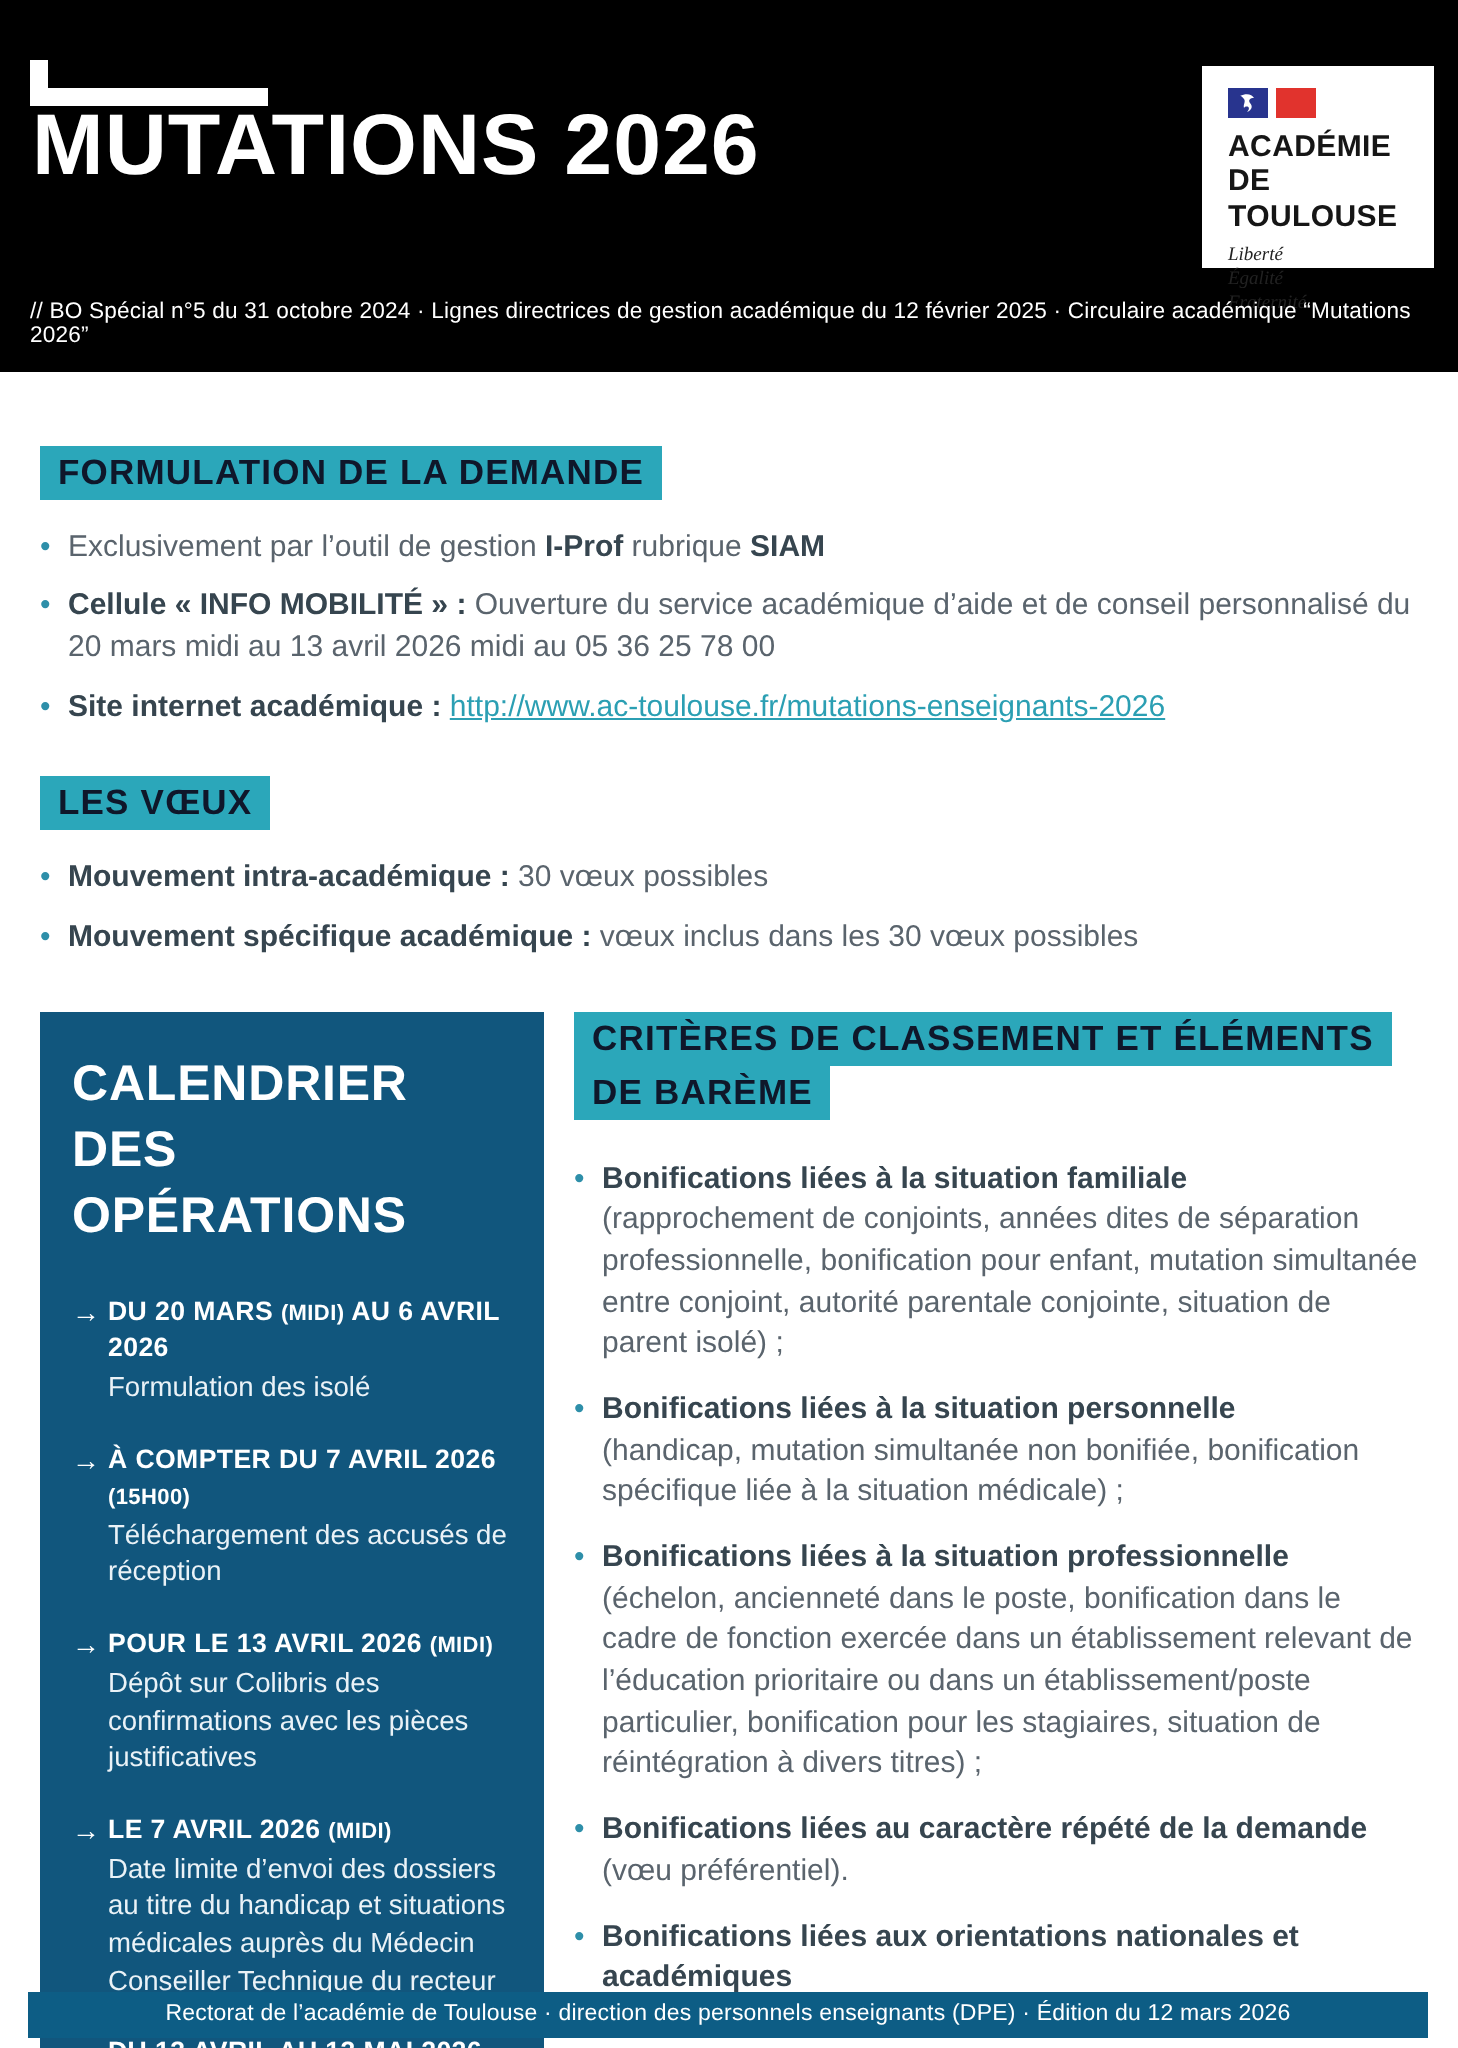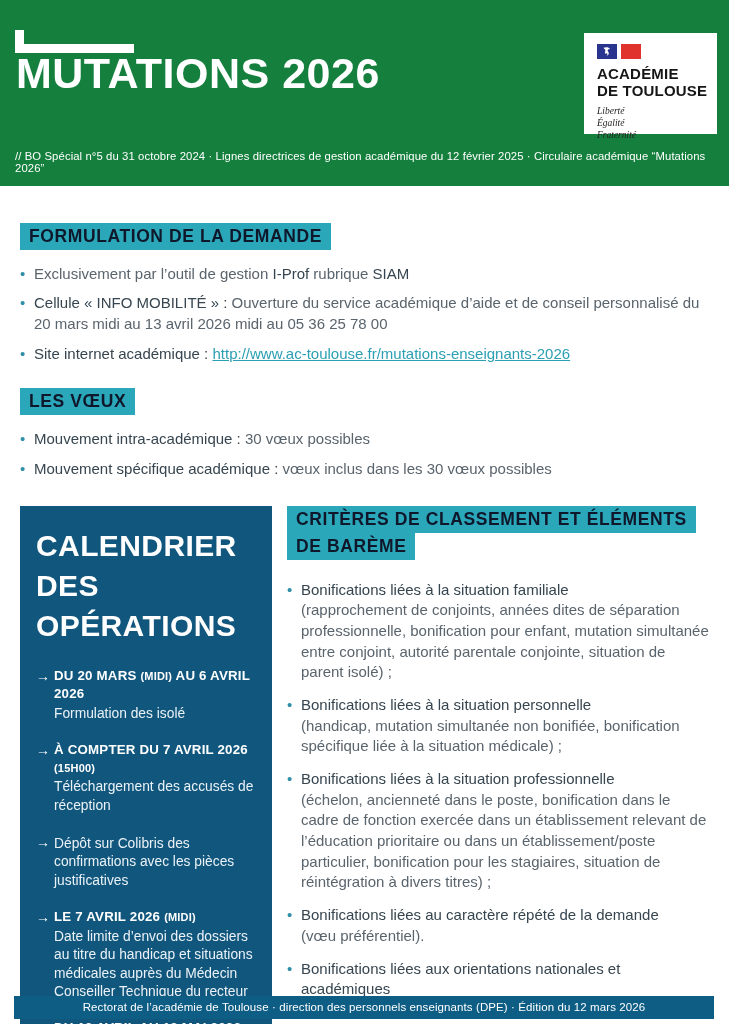--- a/index.html
+++ b/index.html
@@ -1,54 +1,54 @@
 <!DOCTYPE html>
 <html><head>
 <meta charset="utf-8">
 <style>
   html,body{margin:0;padding:0;background:#e8e8e8;}
   .page{position:relative;width:729px;height:1024px;background:#ffffff;overflow:hidden;
         font-family:"Liberation Sans","DejaVu Sans",sans-serif;color:#5a646d;}
 
   
-  .hdr{position:relative;height:186px;background:#15803d;color:#fff;}
+  .hdr{position:relative;height:186px;background:#000000;color:#fff;}
   .corner-mark{position:absolute;left:15px;top:30px;width:110px;height:14px;
                border-left:9px solid #fff;border-bottom:9px solid #fff;}
   .hdr-title{position:absolute;left:16px;top:52px;font-size:43px;font-weight:800;
              letter-spacing:.5px;line-height:1;}
   .hdr-sub{position:absolute;left:17px;top:106px;font-size:27px;font-weight:400;}
   .hdr-refs{position:absolute;left:15px;bottom:12px;font-size:11.3px;letter-spacing:.1px;}
 
-  .logo{position:absolute;right:12px;top:33px;width:133px;height:101px;background:#fff;
+  .logo{position:absolute;right:12px;top:33px;width:116px;height:101px;background:#fff;
         color:#161616;padding:11px 0 0 13px;box-sizing:border-box;}
   .logo-flag{display:block;margin-bottom:5px;}
   .logo-name{font-weight:700;font-size:15px;line-height:1.15;letter-spacing:.2px;}
   .logo-motto{margin-top:5px;font-family:"Liberation Serif","DejaVu Serif",serif;
               font-style:italic;font-size:9.5px;line-height:1.3;color:#222;}
 
   
   .content{padding:37px 20px 0 20px;}
   .badge{display:inline;background:#2ba7ba;color:#0f172a;font-weight:700;font-size:17.5px;
          letter-spacing:.6px;padding:3px 9px 4px 9px;line-height:1.52;
          -webkit-box-decoration-break:clone;box-decoration-break:clone;}
   .badge-wrap{margin:0 0 12px 0;max-width:440px;}
 
   ul.blist{list-style:none;margin:14px 0 0 0;padding:0;font-size:15px;line-height:1.38;}
   ul.blist li{position:relative;padding-left:14px;margin-bottom:9px;max-width:675px;}
   ul.blist li::before{content:"•";position:absolute;left:0;top:0;color:#2e8fa9;}
-  .bold{font-weight:400;color:#36454f;}
+  .bold{font-weight:700;color:#36454f;}
   a.link{color:#2b9fb3;text-decoration:underline;cursor:pointer;}
 
   .sec{margin-top:24px;}
 
   
   .cols{display:flex;align-items:flex-start;margin-top:27px;}
   .cal{width:252px;flex:0 0 252px;background:#11567d;color:#fff;
        padding:20px 14px 24px 16px;box-sizing:border-box;}
-  .cal-title{font-size:30px;font-weight:800;line-height:1.32;letter-spacing:.4px;}
+  .cal-title{font-size:25px;font-weight:800;line-height:1.32;letter-spacing:.4px;}
   ul.cal-list{list-style:none;margin:22px 0 0 0;padding:0;}
   .cal-item{display:flex;margin-bottom:17px;}
   .cal-item .arrow{flex:0 0 18px;font-weight:700;font-size:14px;line-height:1.3;}
   .cal-date{font-weight:800;font-size:13.3px;letter-spacing:.2px;line-height:1.35;}
   .cal-date .small{font-size:11px;text-align:right;}
   .cal-desc{font-weight:400;font-size:13.8px;line-height:1.35;color:#eaf2f7;margin-top:2px;}
 
   .rcol{flex:1;margin-left:15px;}
   ul.crit{list-style:none;margin:20px 0 0 0;padding:0;font-size:15px;line-height:1.38;}
   ul.crit li{position:relative;padding-left:14px;margin-bottom:12px;}
@@ -125,20 +125,21 @@
             <li class="cal-item">
               <span class="arrow">→</span>
               <div class="cal-text">
                 <div class="cal-date"><span>À COMPTER DU 7 AVRIL 2026 </span><span class="small">(15H00)</span></div>
                 <div class="cal-desc">Téléchargement des accusés de réception</div>
               </div>
             </li>
             <li class="cal-item">
               <span class="arrow">→</span>
               <div class="cal-text">
+                <div class="cal-date"><span>POUR LE 13 AVRIL 2026 </span><span class="small">(MIDI)</span></div>
                 <div class="cal-desc">Dépôt sur Colibris des confirmations avec les pièces justificatives</div>
               </div>
             </li>
             <li class="cal-item">
               <span class="arrow">→</span>
               <div class="cal-text">
                 <div class="cal-date"><span>LE 7 AVRIL 2026 </span><span class="small">(MIDI)</span></div>
                 <div class="cal-desc">Date limite d’envoi des dossiers au titre du handicap et situations médicales auprès du Médecin Conseiller Technique du recteur</div>
               </div>
             </li>

